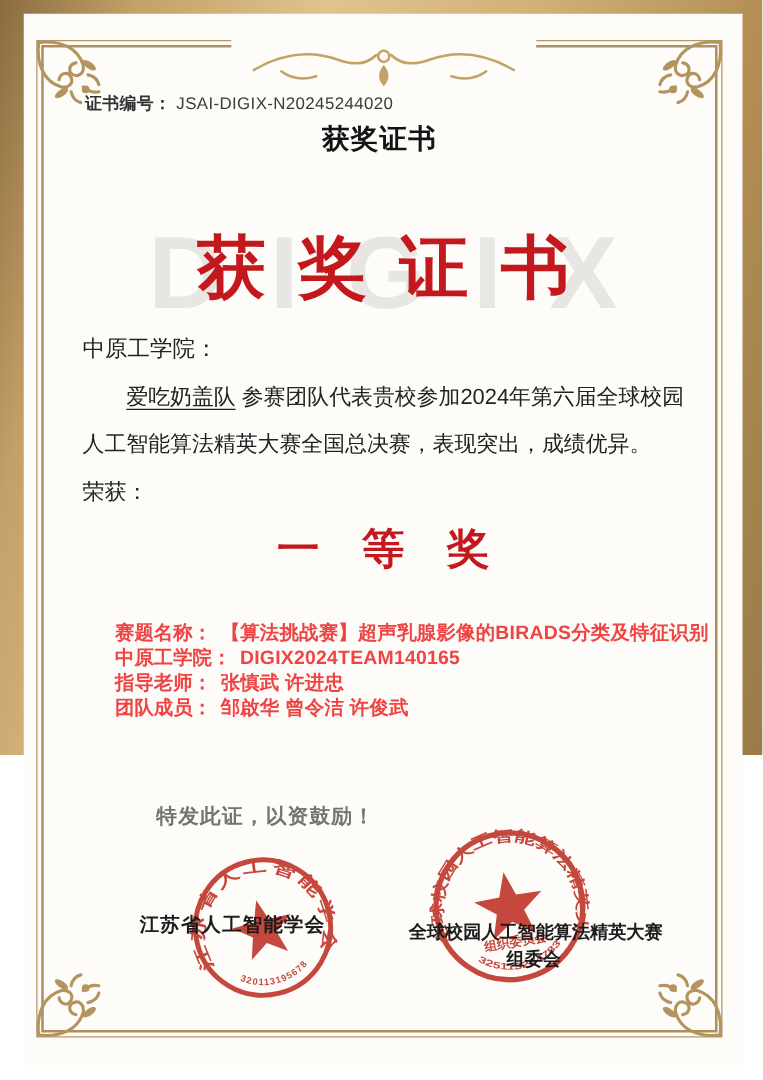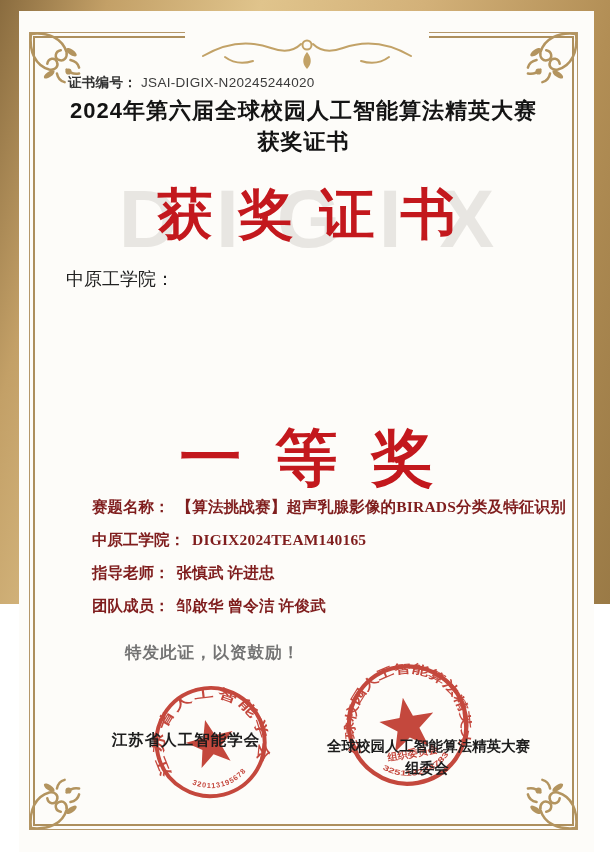--- a/index.html
+++ b/index.html
@@ -78,28 +78,28 @@
     position: absolute; left: 47px; right: 42px; top: 249px;
     font-size: 17.5px; color: #222; line-height: 38px; font-weight: 500;
   }
   .recipient { font-size: 18px; }
   .para { text-indent: 2em; }
   .team-name { text-decoration: underline; text-underline-offset: 4px; }
 
   .award {
     position: absolute; top: 405px; left: 0; right: 0; text-align: center;
     font-family: Liberation Sans, sans-serif;
-    font-size: 62px; font-weight: 900; color: #c3181d;
+    font-size: 34px; font-weight: 900; color: #c3181d;
     letter-spacing: 34px; text-indent: 34px;
   }
 
   .details {
     position: absolute; left: 73px; top: 486px; right: 30px;
-    display: flex; flex-direction: column; gap: 13px;
-    font-size: 15.5px; color: #7f1d1d; font-family: Liberation Serif, serif;
+    display: flex; flex-direction: column; 
+    font-size: 15.5px; color: #ef4444;
   }
   .detail-row { line-height: 20px; white-space: nowrap; }
   .dlabel { font-weight: 700; margin-right: 7px; }
   .dvalue { font-weight: 600; letter-spacing: 0.2px; }
 
   .closing {
     position: absolute; left: 106px; top: 631px;
     font-size: 16.5px; font-weight: 700; color: #737373; letter-spacing: 1px;
   }
 
@@ -210,31 +210,34 @@
     </div>
 
     <div class="content">
 
       <div class="cert-no">
         <span class="lbl">证书编号：</span>
         <span>JSAI-DIGIX-N20245244020</span>
       </div>
 
       <div class="title">
-        <div>2024年第六届全球校园人工智能算法精英大赛</div>
         <div>获奖证书</div>
       </div>
 
       <div class="heading-wrap">
         <div class="watermark">DIGIX</div>
         <div class="heading">获奖证书</div>
       </div>
 
       <div class="body-block">
         <div class="recipient">中原工学院：</div>
+        <div class="para">
+          <span class="team-name">爱吃奶盖队</span><span> 参赛团队代表贵校参加2024年第六届全球校园人工智能算法精英大赛全国总决赛，表现突出，成绩优异。</span>
+        </div>
+        <div>荣获：</div>
       </div>
 
       <div class="award">一等奖</div>
 
       <div class="details">
         <div class="detail-row">
           <span class="dlabel">赛题名称：</span><span class="dvalue">【算法挑战赛】超声乳腺影像的BIRADS分类及特征识别</span>
         </div>
         <div class="detail-row">
           <span class="dlabel">中原工学院：</span><span class="dvalue">DIGIX2024TEAM140165</span>

